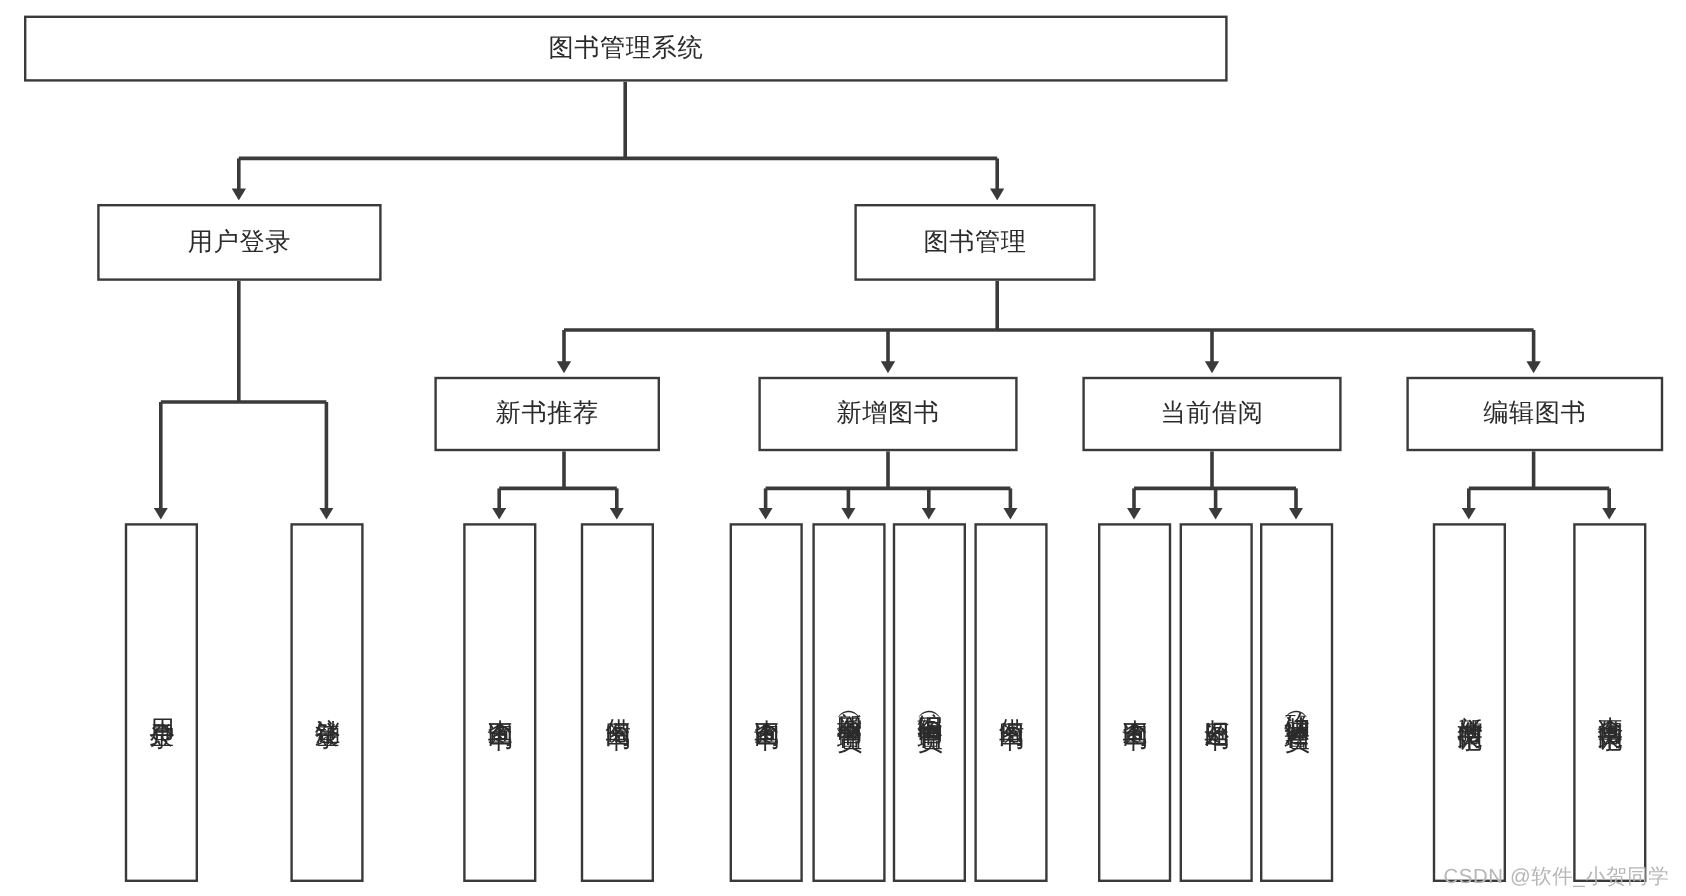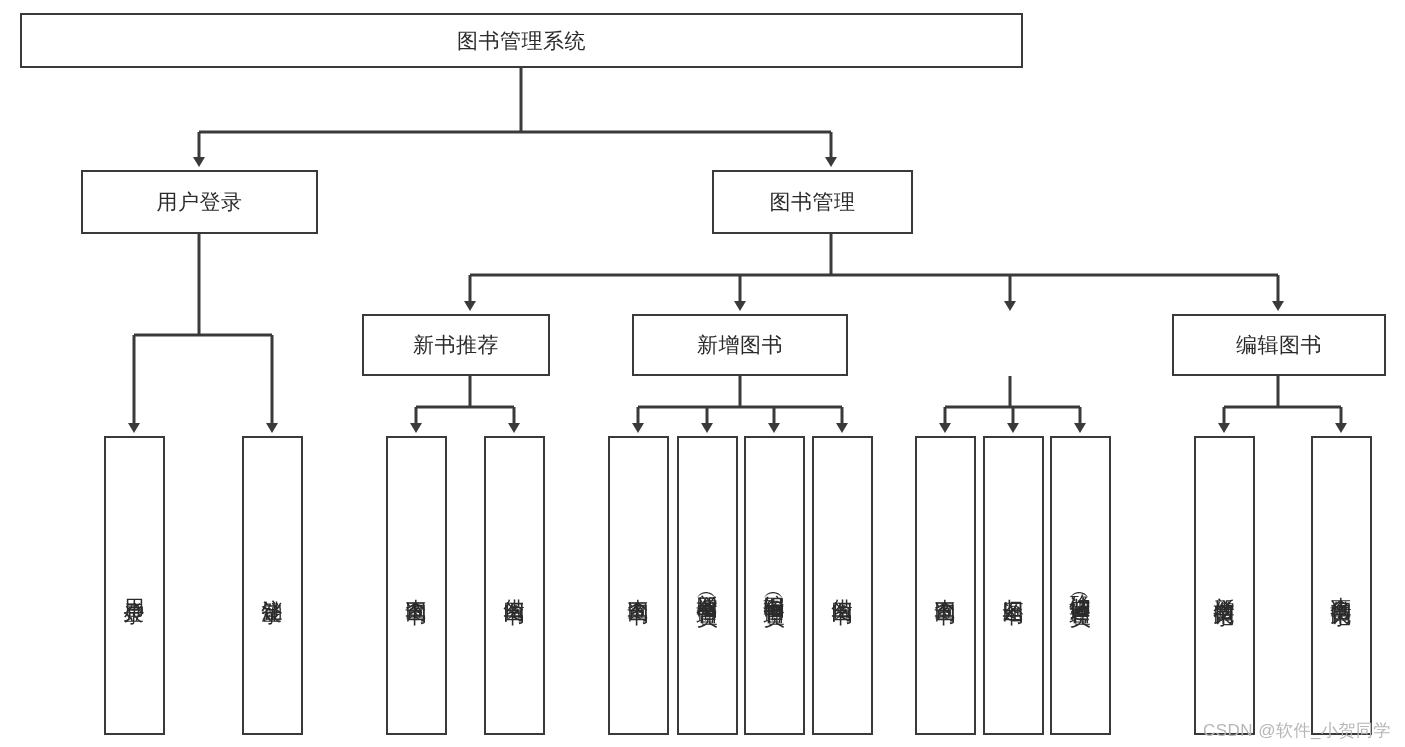--- a/index.html
+++ b/index.html
@@ -131,20 +131,23 @@
   </div>
 
   <div class="node horizontal" style="left:362px; top:314px; width:188px; height:62px;">
     <span class="node-label">新书推荐</span>
   </div>
 
   <div class="node horizontal" style="left:632px; top:314px; width:216px; height:62px;">
     <span class="node-label">新增图书</span>
   </div>
 
+  <div class="node horizontal" style="left:902px; top:314px; width:216px; height:62px;">
+    <span class="node-label">当前借阅</span>
+  </div>
 
   <div class="node horizontal" style="left:1172px; top:314px; width:214px; height:62px;">
     <span class="node-label">编辑图书</span>
   </div>
 
   <div class="node vertical" style="left:104px; top:436px; width:61px; height:299px;">
     <span class="node-label">用户登录</span>
   </div>
 
   <div class="node vertical" style="left:242px; top:436px; width:61px; height:299px;">

